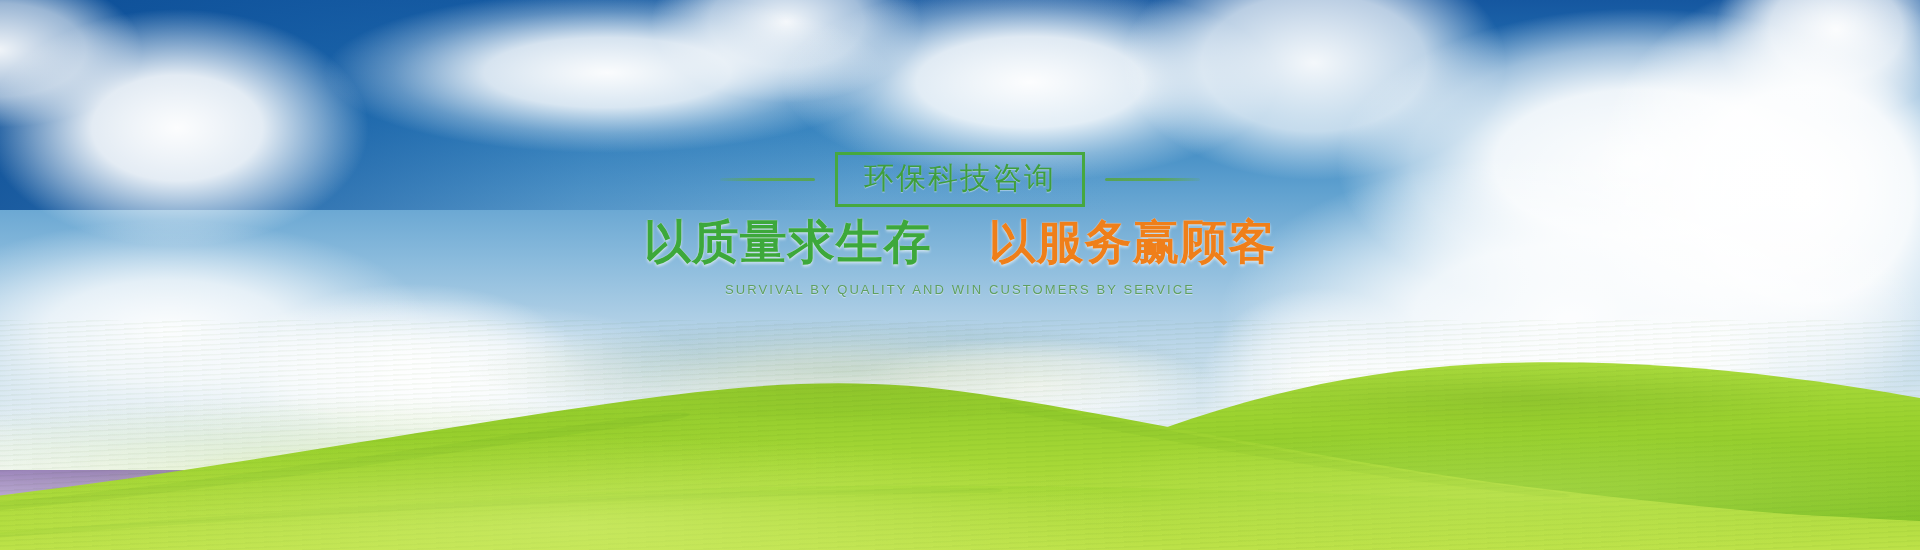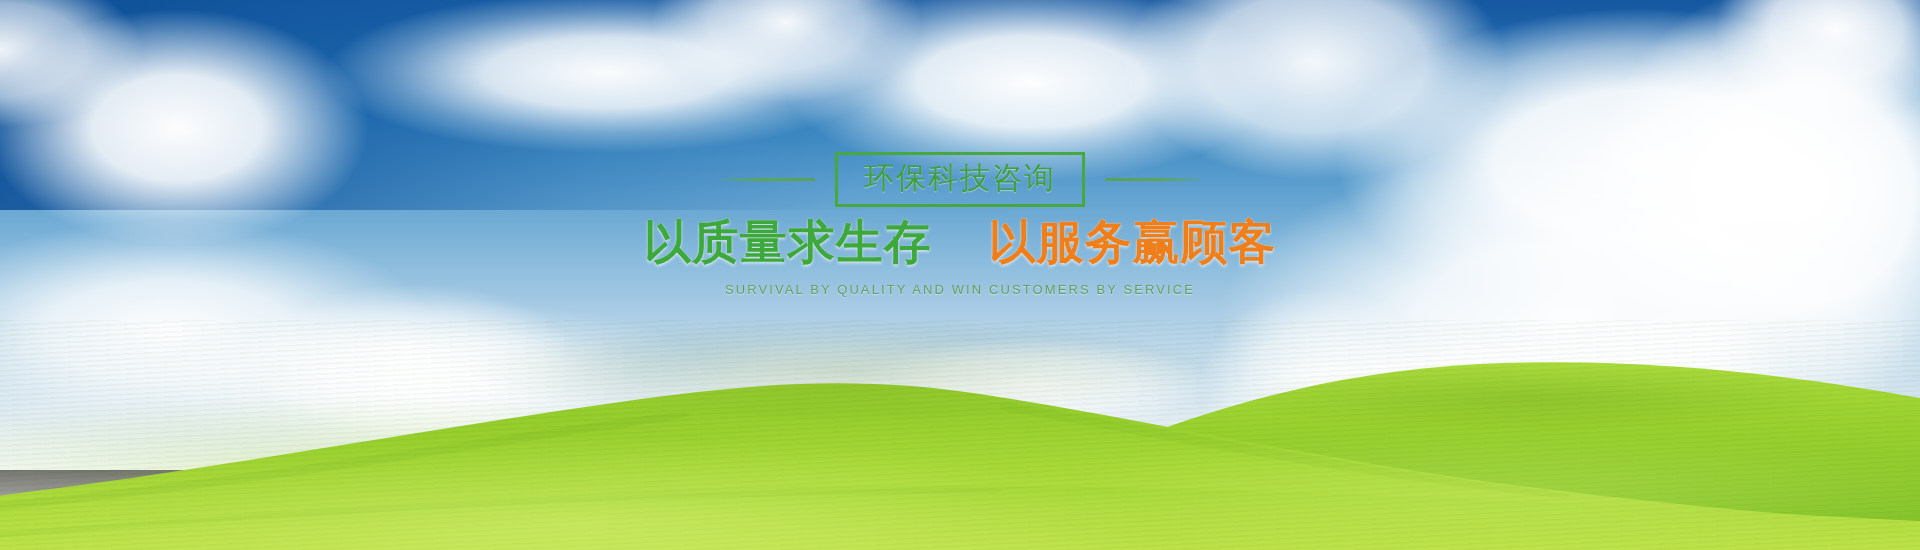--- a/index.html
+++ b/index.html
@@ -6,21 +6,21 @@
   * { margin:0; padding:0; box-sizing:border-box; }
   html,body{
     width:1920px; height:550px; overflow:hidden;
     font-family:"Liberation Sans","DejaVu Sans",sans-serif;
   }
 
   #banner{
     position:relative;
     width:1920px; height:550px;
     overflow:hidden;
-    background:#000000;
+    background:#4c1d95;
     text-decoration:underline;
   }
 
   
   .sky{
     position:absolute; left:0; top:0; width:1920px; height:470px;
     background:
       linear-gradient(to bottom,
         #1557a0 0%,
         #2069ad 10%,

